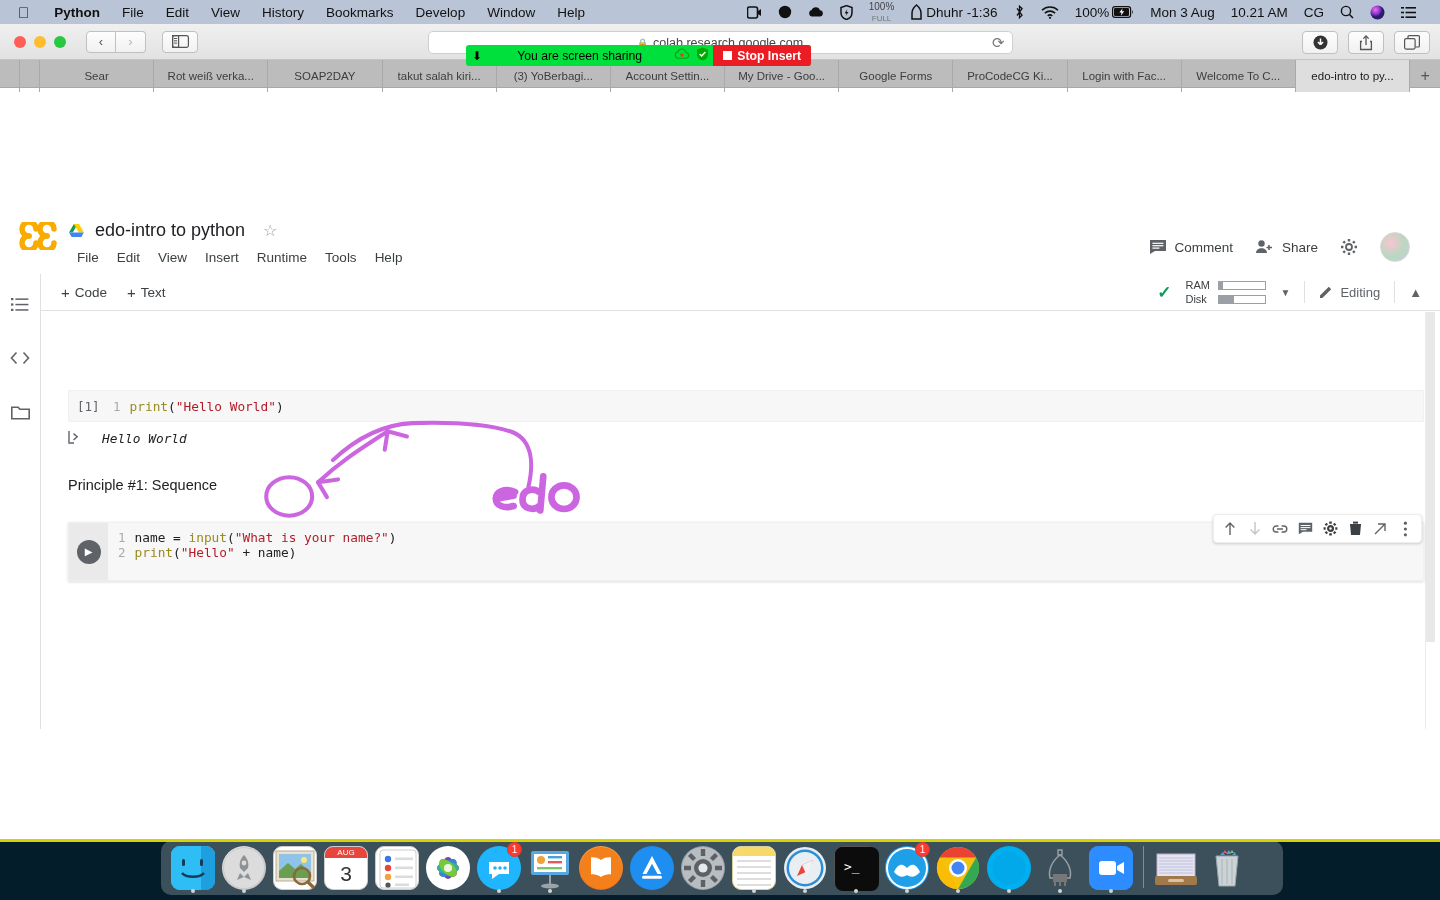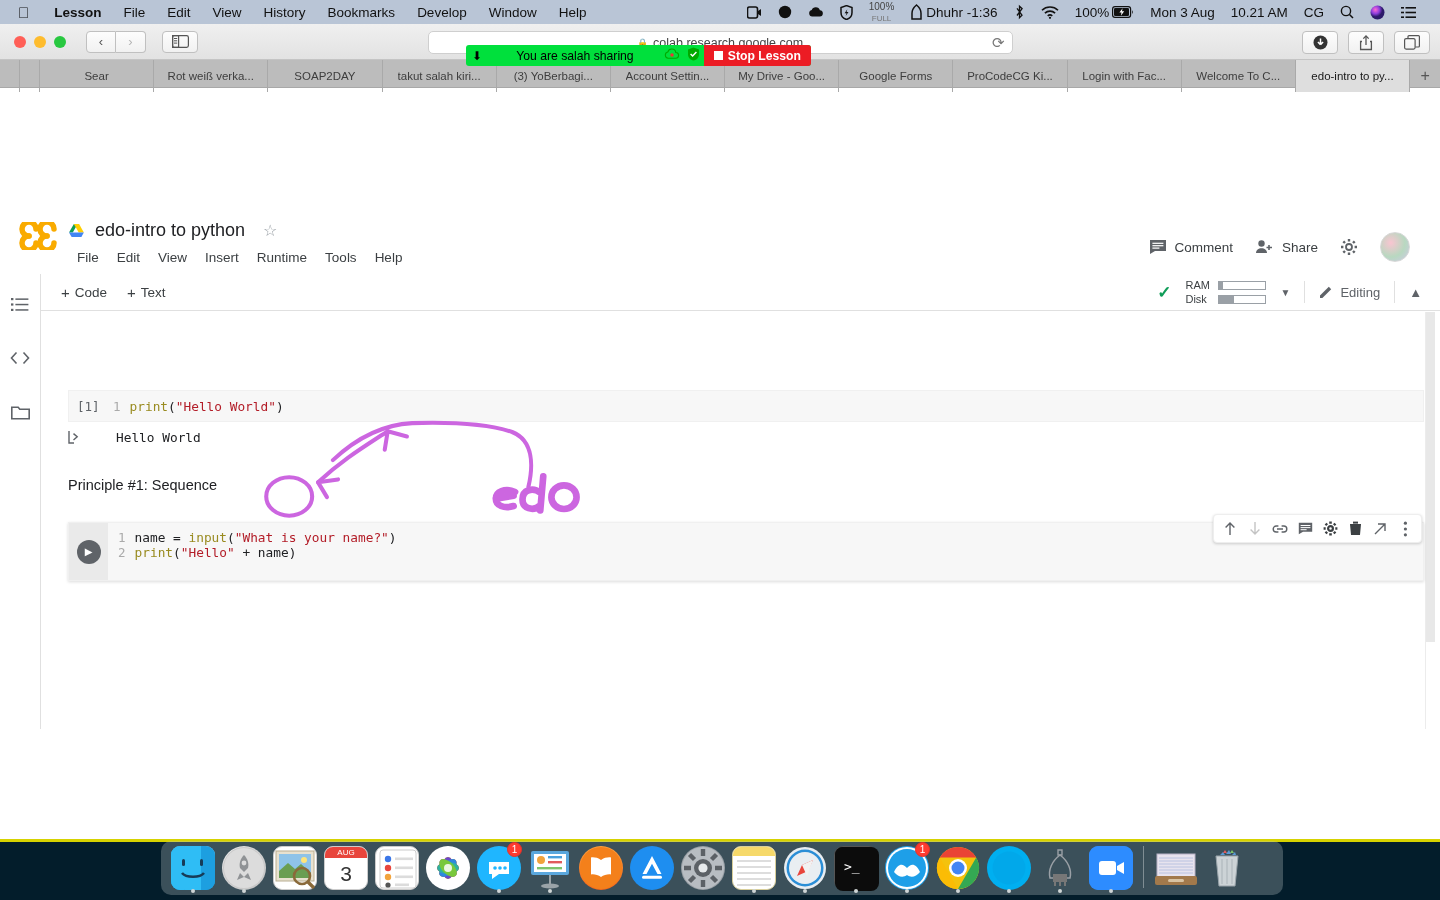--- a/index.html
+++ b/index.html
@@ -198,21 +198,21 @@
   .cell1 { top: 78px; height: 32px; display: flex; align-items: center; }
   .exec-lbl { width: 44px; text-align: left; padding-left: 8px; font-family: "DejaVu Sans Mono", monospace; font-size: 12.5px; color: #5f6368; }
   .ln { font-family: "DejaVu Sans Mono", monospace; font-size: 12.5px; color: #aaa; padding-right: 9px; }
   .code { font-family: "DejaVu Sans Mono", monospace; font-size: 12.8px; color: #202124; white-space: pre; }
   .k-fn { color: #998b20; }
   .k-str { color: #b31d28; }
   .k-op { color: #202124; }
 
   .out-row {
     position: absolute; left: 26px; top: 118px;
-    display: flex; align-items: flex-start; gap: 28px;
+    display: flex; align-items: center; gap: 14px; font-style: italic;
   }
   .out-ico { width: 20px; color: #5f6368; font-size: 14px; }
   .out-txt { font-family: "DejaVu Sans Mono", monospace; font-size: 12.8px; color: #202124; }
 
   .md-principle {
     position: absolute; left: 26px; top: 165px;
     font-size: 14.5px; color: #202124;
   }
 
   .cell2 {
@@ -268,21 +268,21 @@
   }
   .dsep { width: 1px; height: 42px; background: rgba(255,255,255,0.35); margin: 0 5px; align-self: center; }
 </style>
 </head>
 <body>
 
 <div id="screen">
 
   <div class="menubar">
     <div class="apple"></div>
-    <div class="mitem bold">Lesson</div>
+    <div class="mitem bold">Python</div>
     <div class="mitem">File</div>
     <div class="mitem">Edit</div>
     <div class="mitem">View</div>
     <div class="mitem">History</div>
     <div class="mitem">Bookmarks</div>
     <div class="mitem">Develop</div>
     <div class="mitem">Window</div>
     <div class="mitem">Help</div>
     <div class="spacer"></div>
     <div class="right">
@@ -425,36 +425,36 @@
           <svg width="16" height="15" viewBox="0 0 16 15">
               <rect x="0.6" y="3.6" width="10.5" height="10.5" rx="1.5" fill="none" stroke="#555" stroke-width="1.2"></rect>
               <path d="M4 3.6V1.6A1 1 0 0 1 5 .6h9.4a1 1 0 0 1 1 1V11a1 1 0 0 1-1 1h-3" fill="none" stroke="#555" stroke-width="1.2"></path>
             </svg>
         </div>
       </div>
     </div>
 
     <div class="share-banner">
       <div class="bolt">⬇</div>
-      <div class="sb-text">You are salah sharing</div>
+      <div class="sb-text">You are screen sharing</div>
       <div class="sb-ico">
         <svg width="16" height="12" viewBox="0 0 16 12">
             <path d="M4.2 10.3h7.3a2.9 2.9 0 0 0 .3-5.8A4.1 4.1 0 0 0 3.8 4a3.2 3.2 0 0 0 .4 6.3z" fill="none" stroke="#0a0" stroke-width="1.1"></path>
             <circle cx="8" cy="7" r="1.7" fill="#e33"></circle>
           </svg>
       </div>
       <div class="sb-ico">
         <svg width="13" height="14" viewBox="0 0 13 14">
             <path d="M6.5.6 12 2.5v4.7c0 3.2-2.3 5.7-5.5 6.4C3.3 12.9 1 10.4 1 7.2V2.5z" fill="#0a0"></path>
             <path d="m3.6 7 2 2 3.8-4" stroke="#fff" stroke-width="1.4" fill="none"></path>
           </svg>
       </div>
       <div class="stop">
         <span class="sq"></span>
-        <span>Stop Lesson</span>
+        <span>Stop Insert</span>
       </div>
     </div>
 
     <div class="tabbar">
       <div class="tab narrow">
           <span></span>
         </div>
       <div class="tab narrow">
           <span></span>
         </div>

